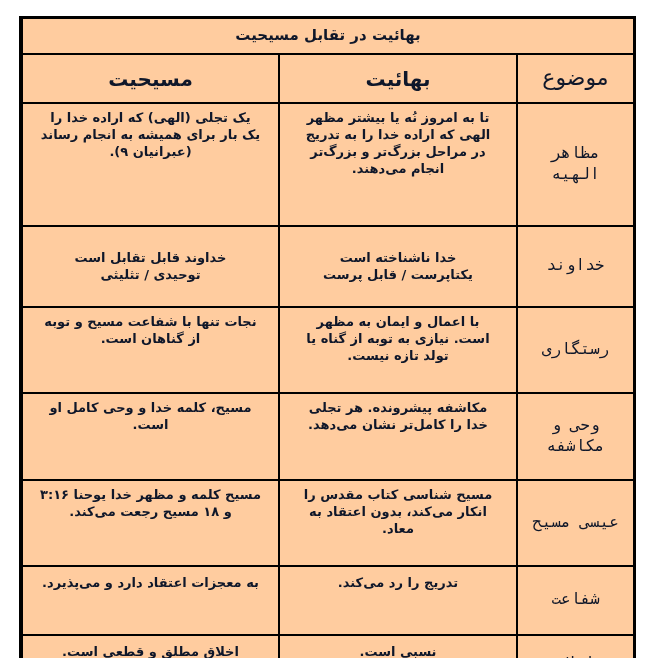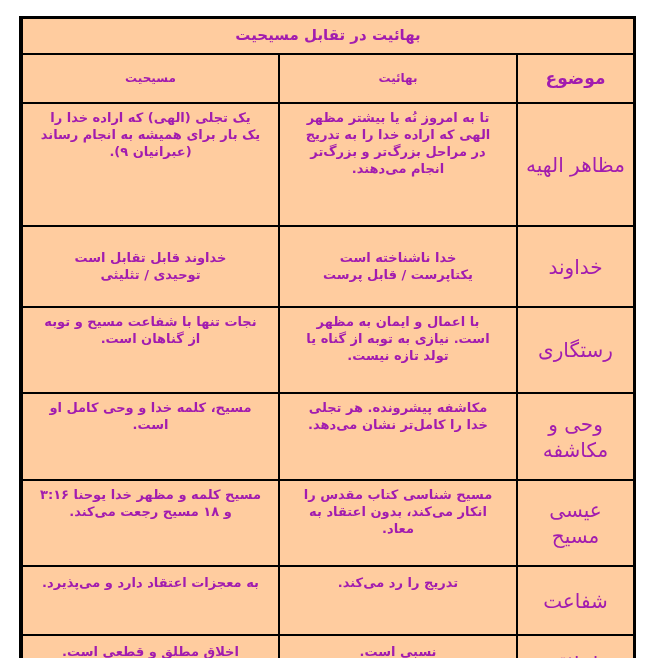--- a/index.html
+++ b/index.html
@@ -30,48 +30,49 @@
       width: 100%;
       border-collapse: collapse;
       table-layout: fixed;
       direction: rtl;
     }
     td, th {
       border: 2px solid #000;
       padding: 4px 8px;
       text-align: center;
       vertical-align: middle;
-      color: #a21caf;
+      color: #0f172a;
       font-family: "DejaVu Sans", sans-serif;
       line-height: 1.3;
     }
     tr:first-child > * { border-top: none; }
     tr > *:first-child { border-right: none; }
     tr > *:last-child { border-left: none; }
     tr:last-child > * { border-bottom: none; }
 
     .title-cell {
       height: 30px;
       font-size: 15px;
       font-weight: bold;
       padding: 2px 8px;
     }
     .header-cell {
       height: 39px;
-      font-size: 12px;
+      font-size: 20px;
       font-weight: bold;
     }
     .header-cell.topic-head {
-      font-weight: bold;
-      font-size: 17px;
+      font-weight: normal;
+      font-size: 22px;
     }
     .topic-cell {
-      font-size: 20px;
+      font-size: 16px;
       font-weight: normal;
       padding: 4px 6px;
+      font-family: Liberation Mono, monospace;
     }
     .body-cell {
       font-size: 13px;
       font-weight: bold;
       padding: 6px 17px;
       vertical-align: top;
     }
     .body-cell.mid { vertical-align: middle; }
     .col-topic { width: 116px; }
     .col-bahai { width: 238px; }

